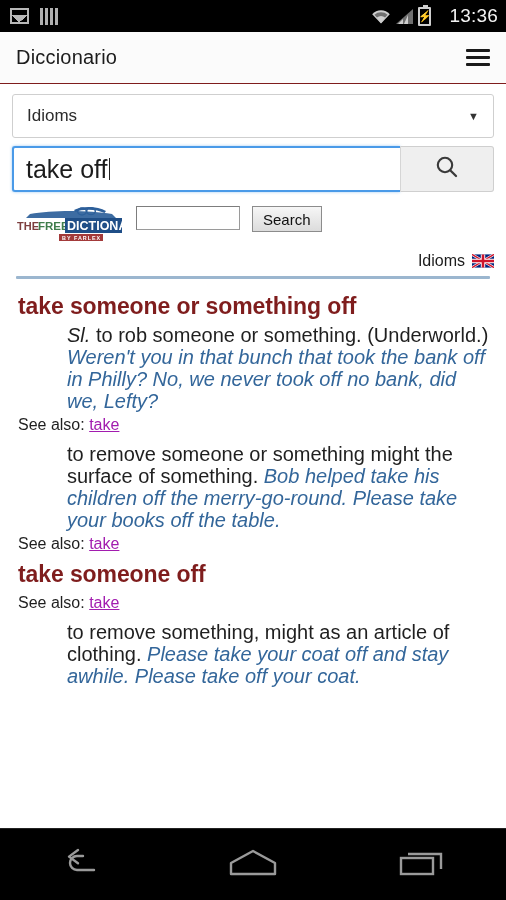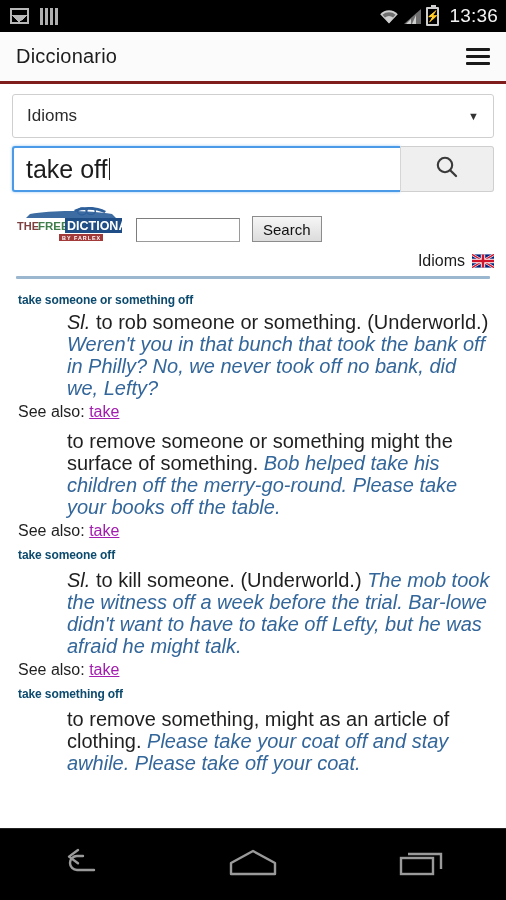--- a/index.html
+++ b/index.html
@@ -11,21 +11,21 @@
   }
   #screen { position: relative; width: 506px; height: 900px; background: #fff; }
 
   
   .statusbar {
     height: 32px; background: #000000; color: #e8e8e8;
     display: flex; align-items: center; padding: 0 8px 0 10px;
   }
   .sb-left { display: flex; align-items: center; gap: 11px; }
   .sb-right { margin-left: auto; display: flex; align-items: center; gap: 5px; }
-  .sb-clock { font-size: 19px; color: #f2f2f2; letter-spacing: .2px; margin-left: 5px; }
+  .sb-clock { font-size: 19px; color: #f2f2f2; letter-spacing: .2px; margin-left: 13px; }
 
   .icon-photo {
     width: 19px; height: 16px; border: 2px solid #b8b8b8; position: relative; overflow: hidden;
   }
   .icon-photo::after {
     content: ""; position: absolute; left: 0; bottom: 0; width: 100%; height: 7px;
     background:
       linear-gradient(to top right, transparent 45%, #b8b8b8 46%) left/50% 100% no-repeat,
       linear-gradient(to top left, transparent 45%, #b8b8b8 46%) right/55% 100% no-repeat;
   }
@@ -36,21 +36,21 @@
   .icon-wifi svg { display: block; }
   .icon-signal { width: 17px; height: 15px; display: flex; align-items: flex-end; gap: 0px; }
   .icon-battery { width: 13px; height: 19px; border: 2px solid #cfcfcf; border-radius: 1px;
                   position: relative; display: flex; align-items: center; justify-content: center; }
   .icon-battery::before { content: ""; position: absolute; top: -4px; left: 3px; width: 5px; height: 2px; background: #cfcfcf; }
   .icon-battery span { font-size: 11px; line-height: 1; color: #cfcfcf; font-weight: bold; }
 
   
   .appbar {
     height: 52px; background: #fbfbfb; display: flex; align-items: center;
-    padding: 0 16px; border-bottom: 3px solid #7f1d1d;
+    padding: 0 16px; border-bottom: 1px solid #7f1d1d;
   }
   .appbar-title { font-size: 20px; color: #1c1c1c; font-weight: normal; letter-spacing: .2px; }
   .hamburger { margin-left: auto; width: 24px; display: flex; flex-direction: column; gap: 4px; cursor: pointer; }
   .hamburger i { display: block; height: 3px; background: #1a1a1a; border-radius: 1px; }
 
   
   .controls { padding: 10px 12px 0 12px; background: #fff; }
   .select-box {
     height: 44px; border: 1px solid #cfcfcf; border-radius: 3px; background: #fff;
     display: flex; align-items: center; padding: 0 14px; cursor: pointer;
@@ -68,21 +68,21 @@
   .search-text { font-size: 25px; color: #1c1c1c; }
   .caret-bar { display: inline-block; width: 1px; height: 22px; background: #222; margin-left: 1px; }
   .search-btn {
     width: 94px; border: 1px solid #cfcfcf; border-left: 1px solid #d5d5d5;
     background: #efefef; border-radius: 0 3px 3px 0;
     display: flex; align-items: center; justify-content: center; cursor: pointer;
   }
 
   
   .widget { padding: 14px 10px 0 12px; }
-  .widget-row { display: flex; align-items: flex-end; gap: 12px; }
+  .widget-row { display: flex; align-items: flex-start; gap: 12px; }
   .tfd-logo { width: 112px; height: 36px; flex: none; }
   .tfd-input {
     width: 104px; height: 24px; border: 1px solid #9a9a9a; background: #fff;
     border-top-color: #7d7d7d; border-left-color: #7d7d7d;
   }
   .tfd-search-btn {
     height: 26px; padding: 0 10px; border: 1px solid #8c8c8c;
     background: linear-gradient(#f6f6f6, #dcdcdc);
     font-family: "Liberation Sans", sans-serif; font-size: 15px; color: #101010;
     display: flex; align-items: center; cursor: pointer;
@@ -90,21 +90,21 @@
   .widget-meta { display: flex; align-items: center; justify-content: flex-end; gap: 7px;
                  padding: 10px 2px 4px 0; }
   .widget-meta-label { font-size: 16px; color: #1c1c1c; }
   .flag { width: 22px; height: 14px; flex: none; }
   .hr { height: 3px; background: #9bb6cf; margin: 2px 6px 0 4px; border-radius: 1px; }
 
   
   .entries { padding: 10px 10px 0 10px; }
   .entry { margin-bottom: 2px; }
   .entry-head {
-    font-size: 12px; font-weight: bold; color: #0c4a6e;
+    font-size: 23px; font-weight: bold; color: #7f1d1d;
     padding: 4px 0 2px 8px; letter-spacing: -.1px;
   }
   .entry-body { padding: 5px 6px 0 57px; }
   .entry-body.tight { padding-top: 2px; }
   .def {
     font-size: 20px; line-height: 22px; color: #1f1f1f;
   }
   .def .pos { font-style: italic; }
   .def .example { font-style: italic; color: #33669a; }
   .seealso {
@@ -241,30 +241,26 @@
       <div class="entry-body">
         <div class="def"><span class="pos"></span><span>to remove someone or something might the surface of something. </span><span class="example">Bob helped take his children off the merry-go-round. Please take your books off the table.</span></div>
       </div>
       <div class="seealso"><span>See also:</span>
         <a>take</a>
       </div>
     </div>
 
     <div class="entry">
       <div class="entry-head">take someone off</div>
-      <div class="entry-body">
-        <div class="def"><span class="pos">Sl.</span><span> to kill someone. (Underworld.) </span><span class="example">The mob took the witness off a week before the trial. Bar-lowe didn't want to have to take off Lefty, but he was afraid he might talk.</span></div>
-      </div>
       <div class="seealso"><span>See also:</span>
         <a>take</a>
       </div>
     </div>
 
     <div class="entry">
-      <div class="entry-head">take something off</div>
       <div class="entry-body">
         <div class="def"><span class="pos"></span><span>to remove something, might as an article of clothing. </span><span class="example">Please take your coat off and stay awhile. Please take off your coat.</span></div>
       </div>
     </div>
 
   </div>
 
   <div class="navbar">
     <div class="navbtn">
       <span>

